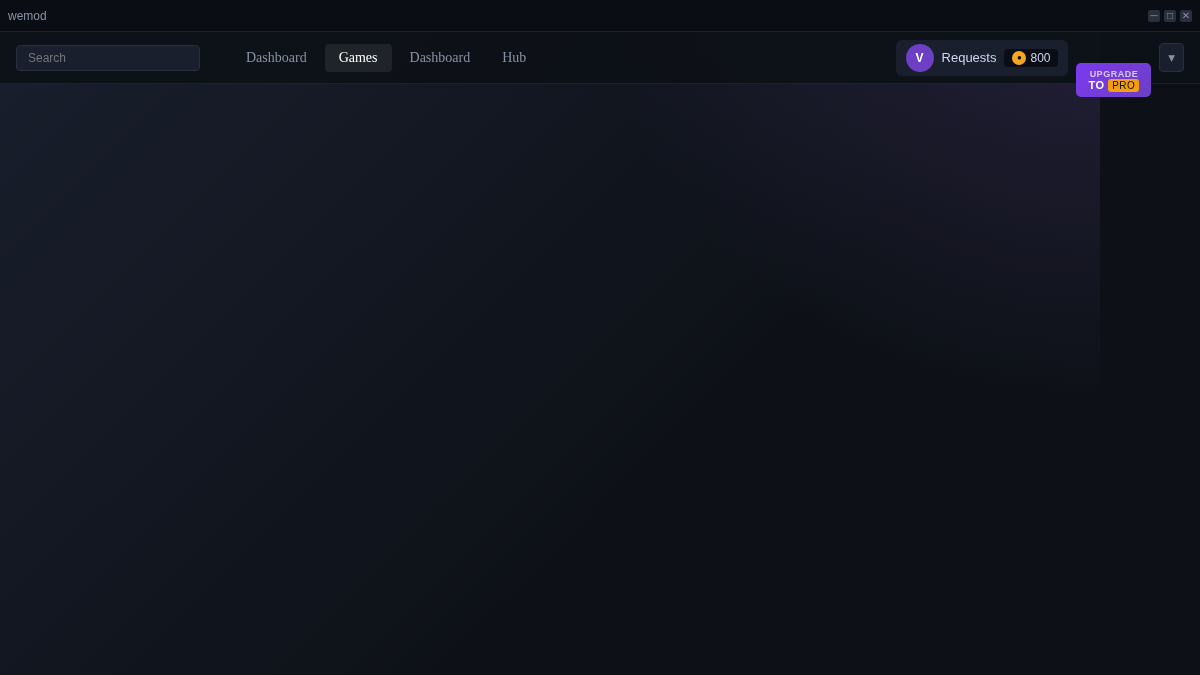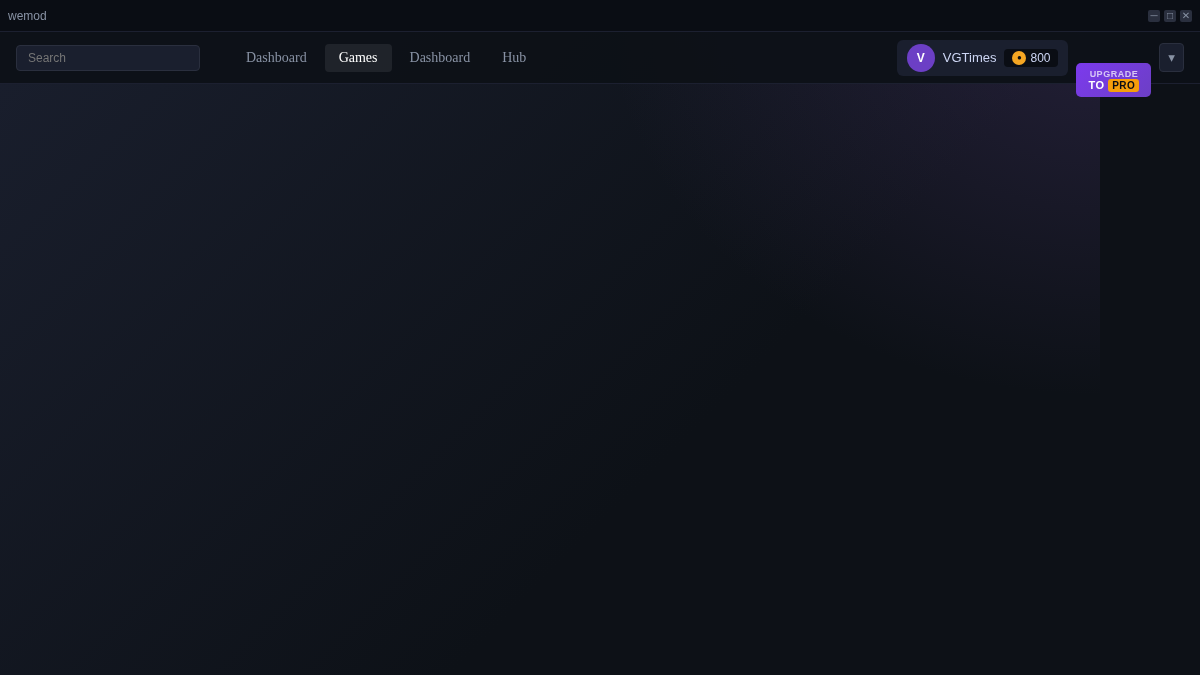--- a/index.html
+++ b/index.html
@@ -193,21 +193,21 @@
       font-size: 9px;
       display: block;
       color: rgba(255,255,255,0.7);
     }
     .pro-badge {
       background: #f59e0b;
       color: #0a0d14;
       border-radius: 3px;
       padding: 1px 4px;
       font-size: 10px;
-      font-weight: bold;
+      font-weight: normal;
     }
     .chevron-btn {
       background: #1a1f2e;
       border: 1px solid #2a2f3e;
       border-radius: 4px;
       color: #8892a4;
       padding: 6px 8px;
       cursor: pointer;
     }
     .breadcrumb {
@@ -501,21 +501,21 @@
   </div>
   <nav class="nav-links">
     <a class="nav-link">Dashboard</a>
     <a class="nav-link active">Games</a>
     <a class="nav-link">Dashboard</a>
     <a class="nav-link">Hub</a>
   </nav>
   <div class="nav-right">
     <div class="user-badge">
       <div class="user-avatar">V</div>
-      <span class="user-name">VGTimes</span>
+      <span class="user-name">Requests</span>
       <div class="coin-badge">
         <div class="coin-icon">●</div>
         <span class="coin-count">800</span>
       </div>
     </div>
     <button class="upgrade-btn">
       <span class="upgrade-text-small">UPGRADE</span>
       <span>TO</span> <span class="pro-badge">PRO</span>
     </button>
     <button class="chevron-btn">▾</button>

